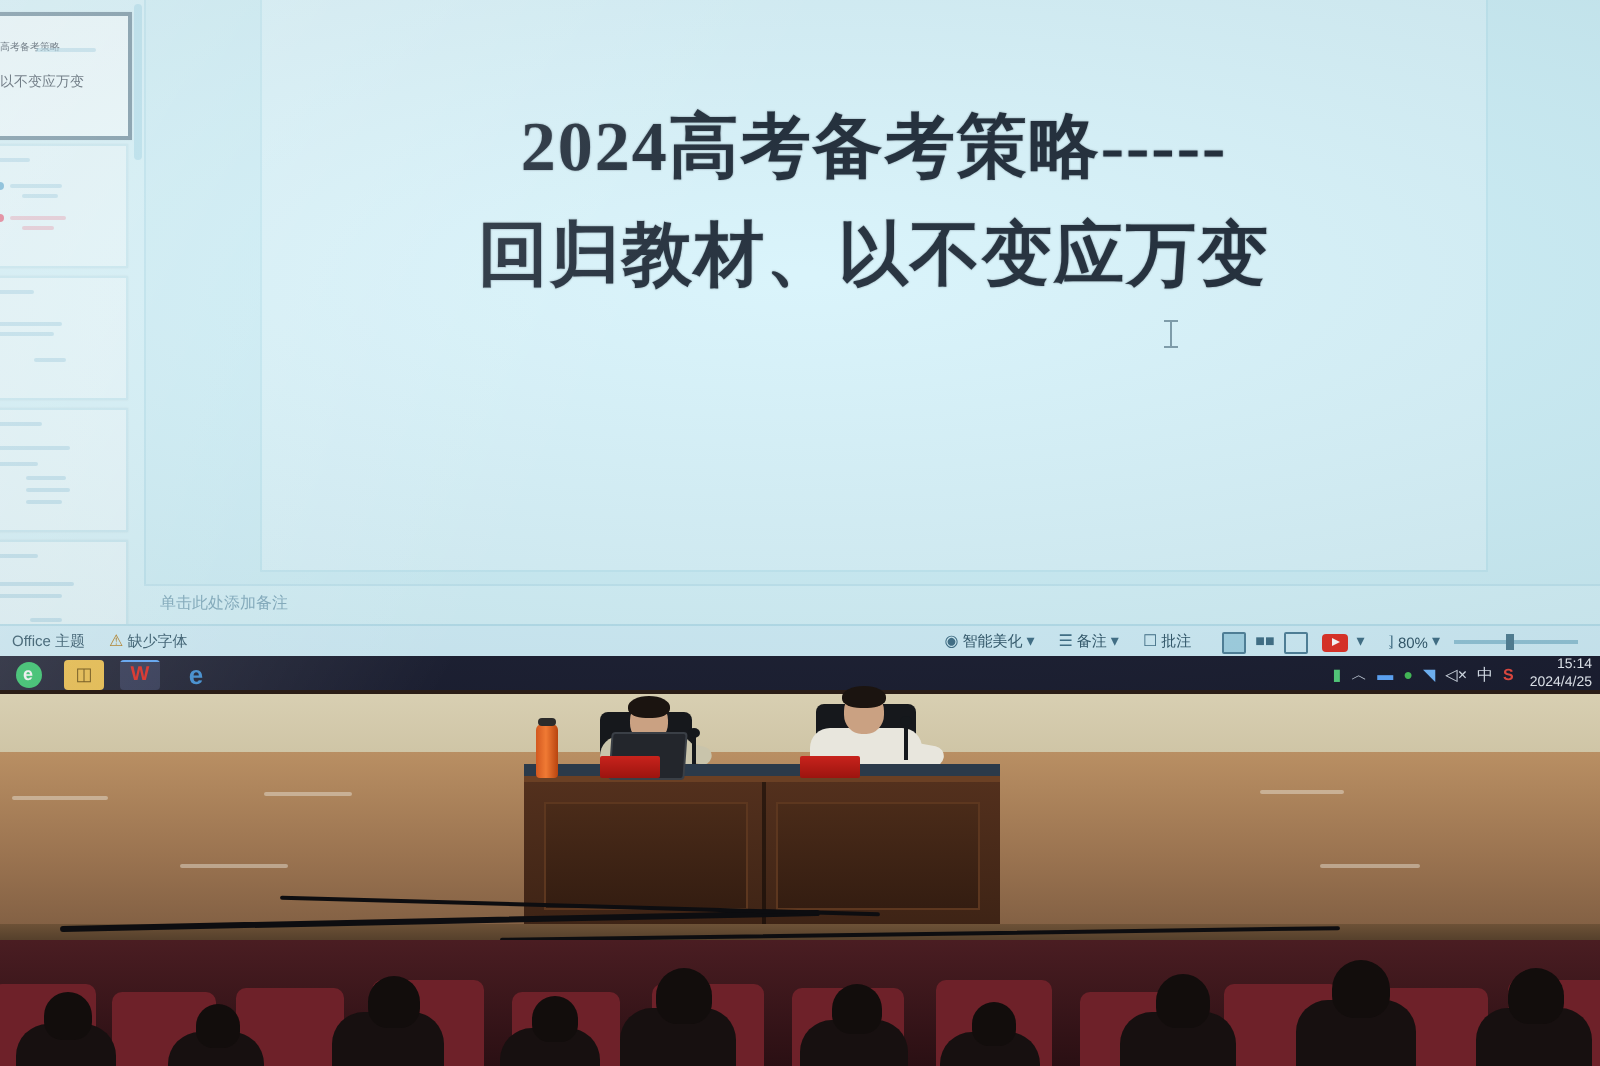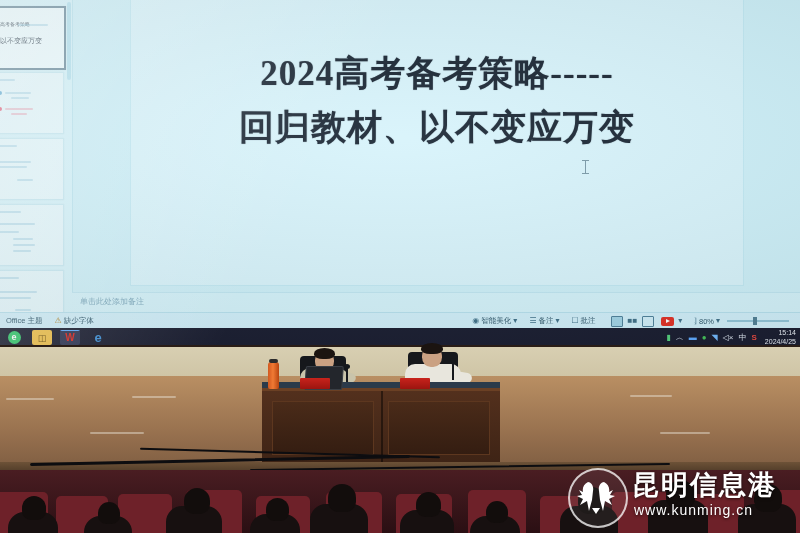--- a/index.html
+++ b/index.html
@@ -333,26 +333,14 @@
     <div class="ashoulder" style="left:470px;top:46px;width:50px;height:24px;"></div>
     <div class="ahead" style="left:486px;top:31px;width:22px;height:22px;"></div>
     <div class="ashoulder" style="left:560px;top:36px;width:58px;height:32px;"></div>
     <div class="ahead" style="left:578px;top:17px;width:27px;height:27px;"></div>
     <div class="ashoulder" style="left:648px;top:30px;width:60px;height:38px;"></div>
     <div class="ahead" style="left:666px;top:10px;width:29px;height:29px;"></div>
     <div class="ashoulder" style="left:738px;top:34px;width:58px;height:34px;"></div>
     <div class="ahead" style="left:754px;top:14px;width:28px;height:28px;"></div>
   </div>
 
-  <div id="watermark">
-    <div id="wm-circle"></div>
-    <svg id="wm-birds" viewBox="0 0 56 56" style="left:12px;top:6px;">
-      <g fill="#ffffff">
-        <path d="M20 14 c-4 2 -6 6 -5 10 l-4 -2 3 5 -5 1 6 3 -3 6 7 -4 2 10 3 -11 1 -9 c1 -5 -2 -9 -5 -9z"></path>
-        <path d="M36 14 c4 2 6 6 5 10 l4 -2 -3 5 5 1 -6 3 3 6 -7 -4 -2 10 -3 -11 -1 -9 c-1 -5 2 -9 5 -9z"></path>
-        <path d="M24 40 l4 6 4 -6 z"></path>
-      </g>
-    </svg>
-    <div id="wm-text">昆明信息港</div>
-    <div id="wm-url">www.kunming.cn</div>
-  </div>
 
 </div>
 
 </body></html>

